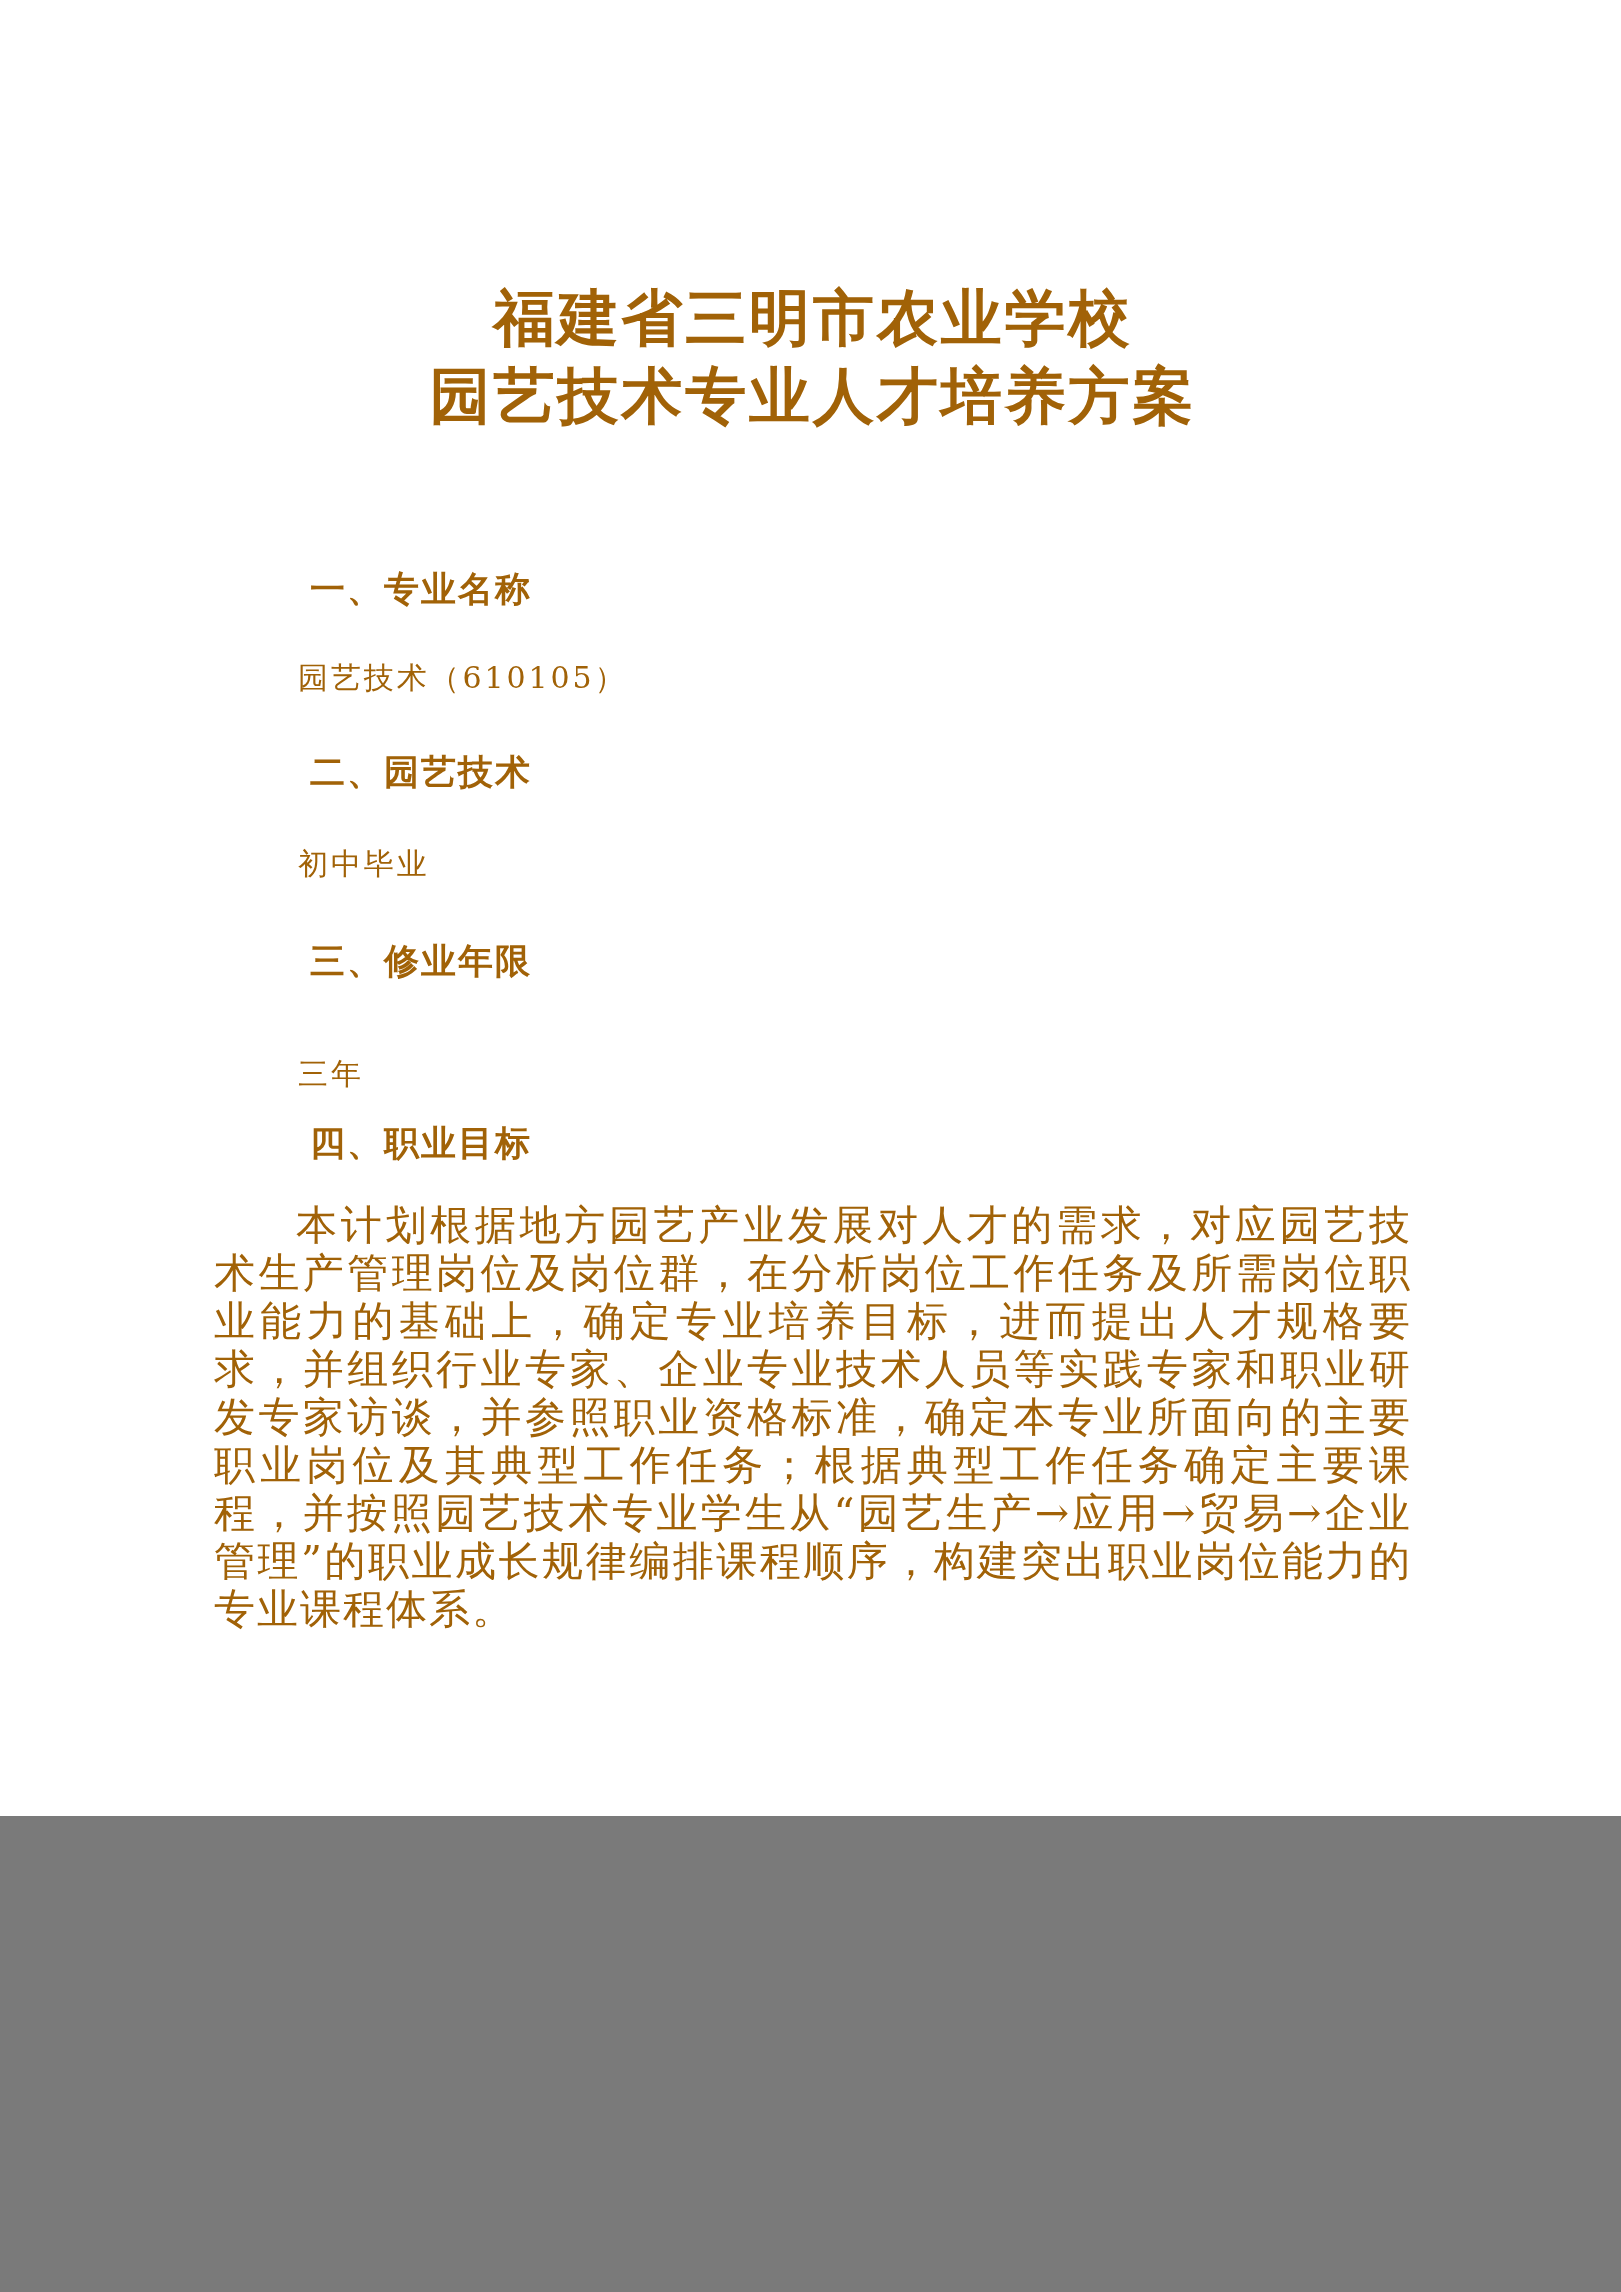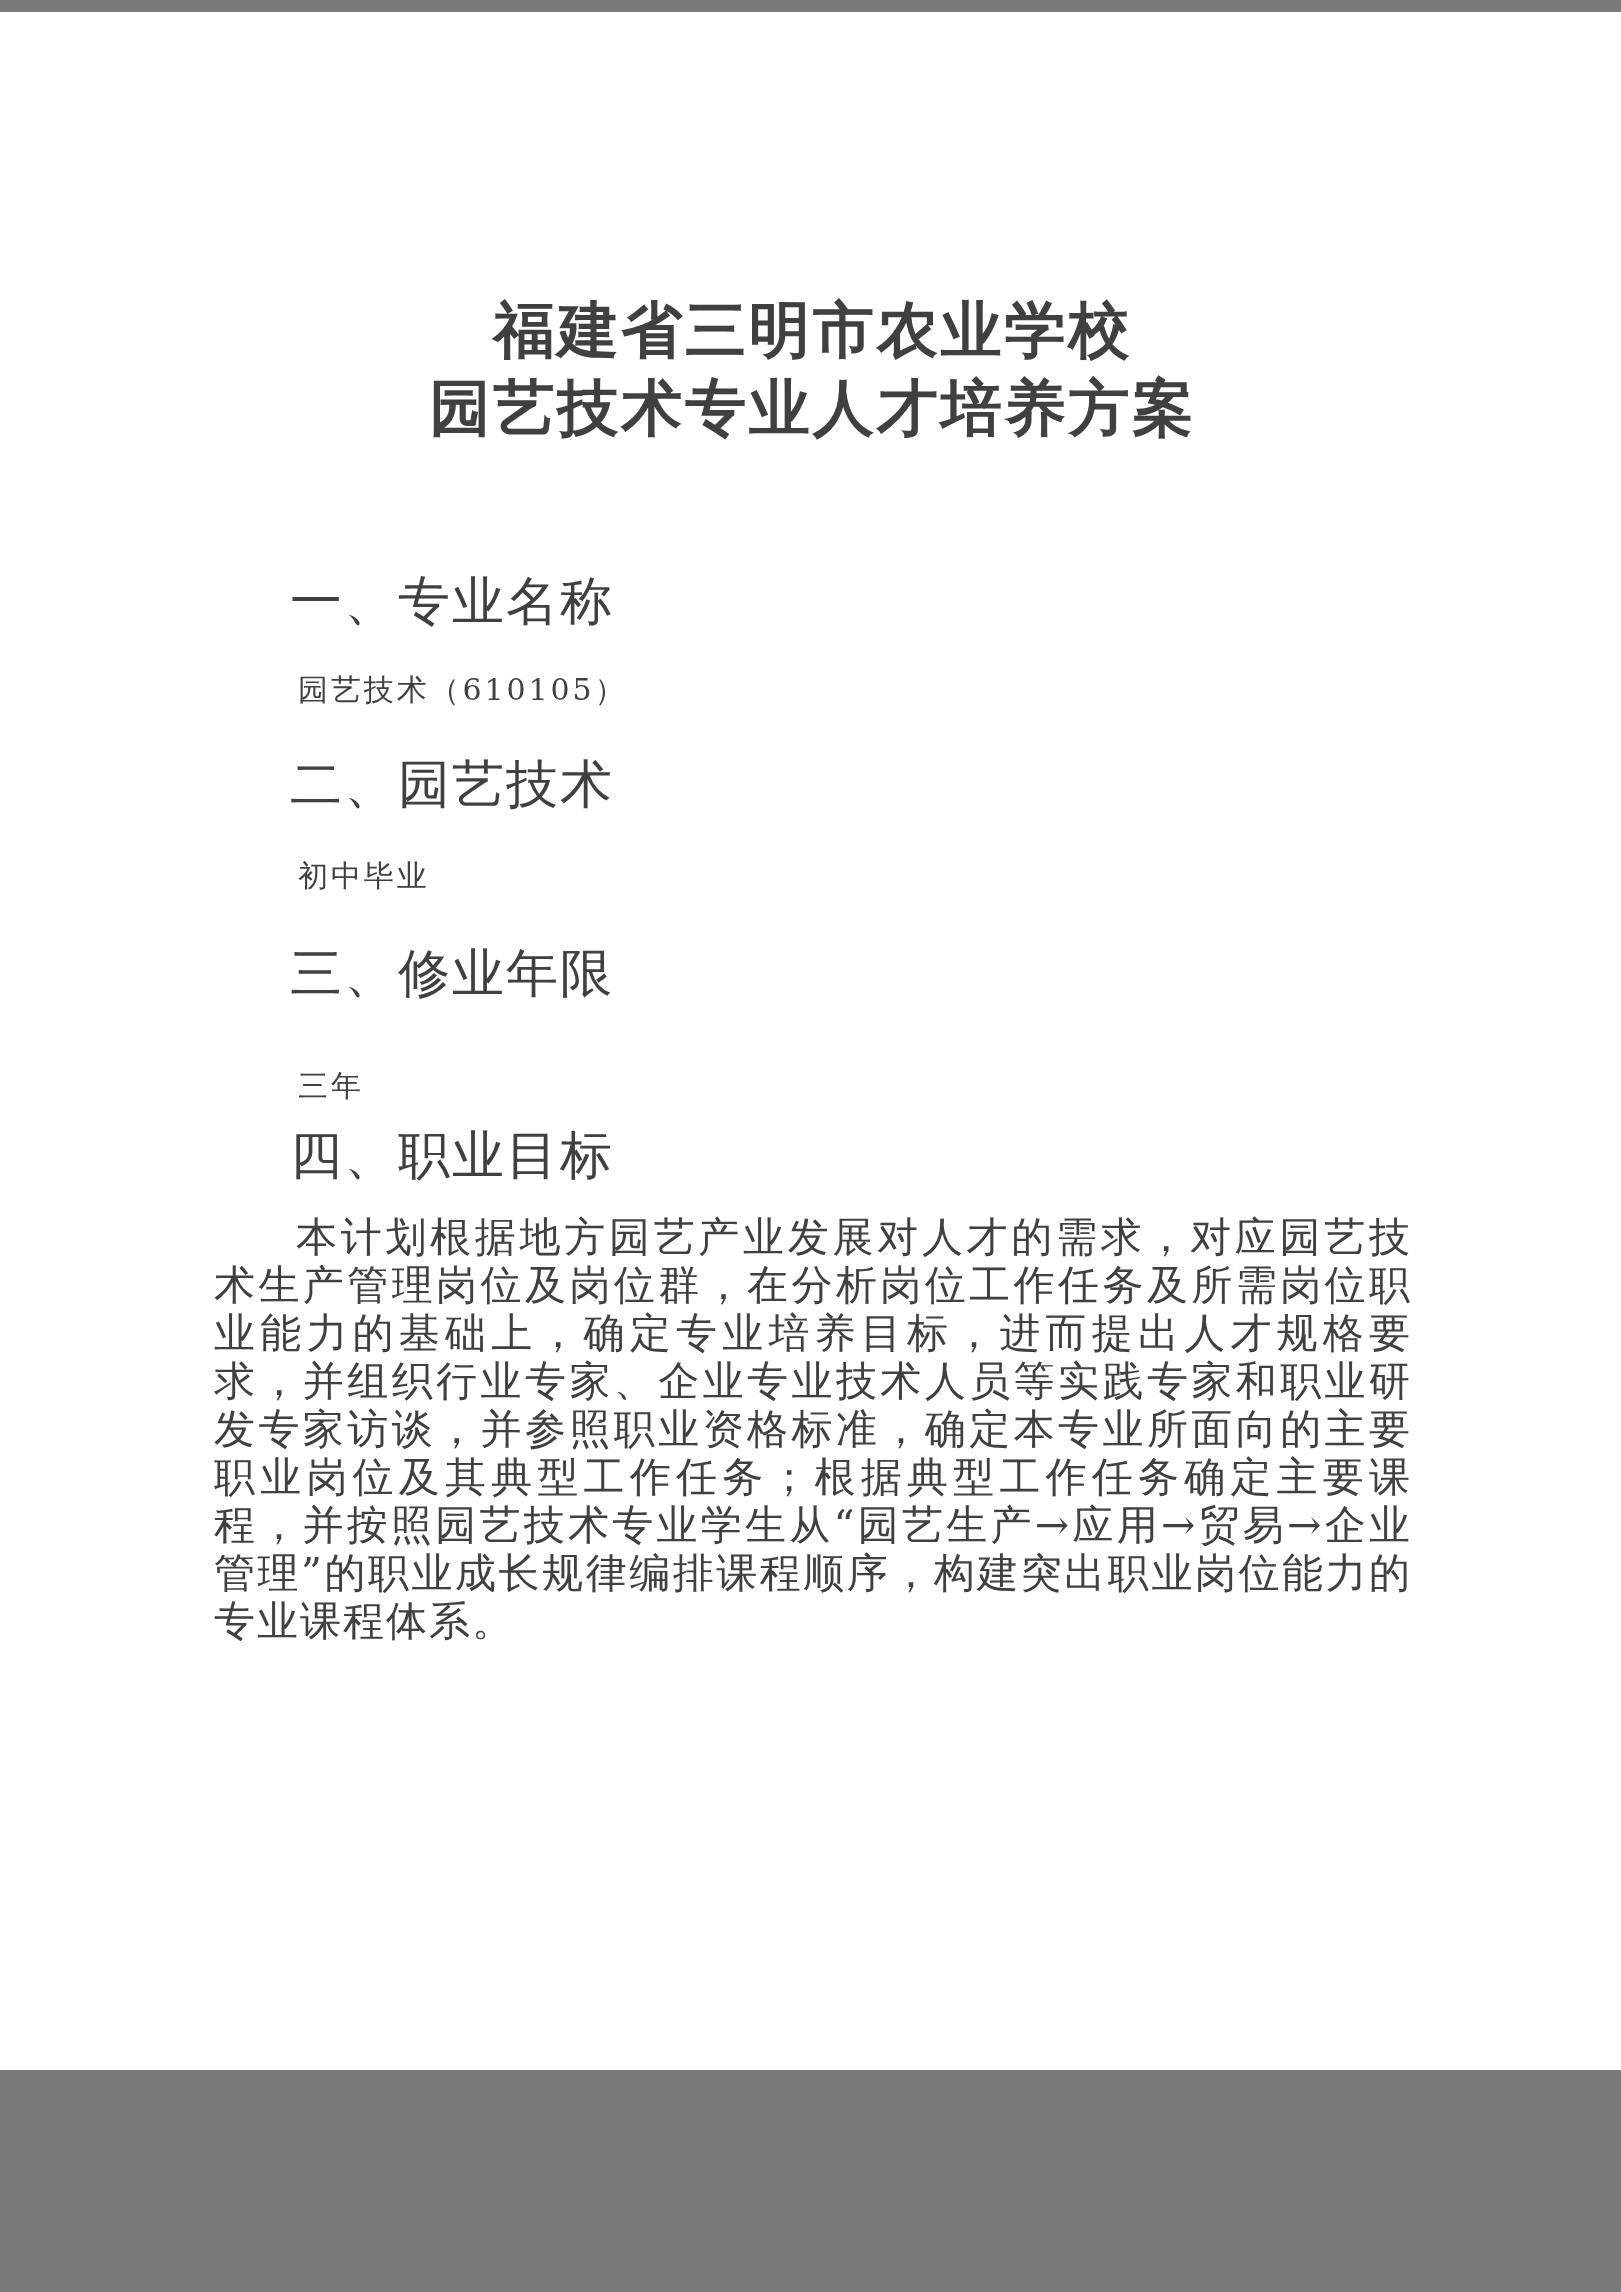--- a/index.html
+++ b/index.html
@@ -3,48 +3,48 @@
 <meta charset="utf-8">
 <style>
   html, body {
     margin: 0;
     padding: 0;
     background: #7a7a7a;
   }
   .page {
     position: relative;
     width: 1621px;
-    height: 2058px;
+    height: 1816px;
     background: #ffffff;
-    margin: 12px auto;
+    margin: 0 auto;
     overflow: hidden;
-    color: #404040;
+    color: #a16207;
   }
   .doc-title {
     position: absolute;
     top: 279px;
     left: 214px;
     width: 1198px;
     text-align: center;
     font-family: "DejaVu Serif", "Liberation Serif", serif;
     font-weight: bold;
     font-size: 61px;
     line-height: 78px;
     letter-spacing: 2.9px;
     white-space: nowrap;
   }
   .sec-heading {
     position: absolute;
-    left: 204px;
+    left: 224px;
     width: 1198px;
     margin: 0;
     padding-left: 86px;
     font-family: "DejaVu Sans", "Liberation Sans", sans-serif;
-    font-weight: normal;
-    font-size: 52px;
+    font-weight: bold;
+    font-size: 35px;
     line-height: 47px;
     letter-spacing: 2px;
     white-space: nowrap;
   }
   .sec-line {
     position: absolute;
     left: 214px;
     width: 1198px;
     margin: 0;
     padding-left: 84px;

